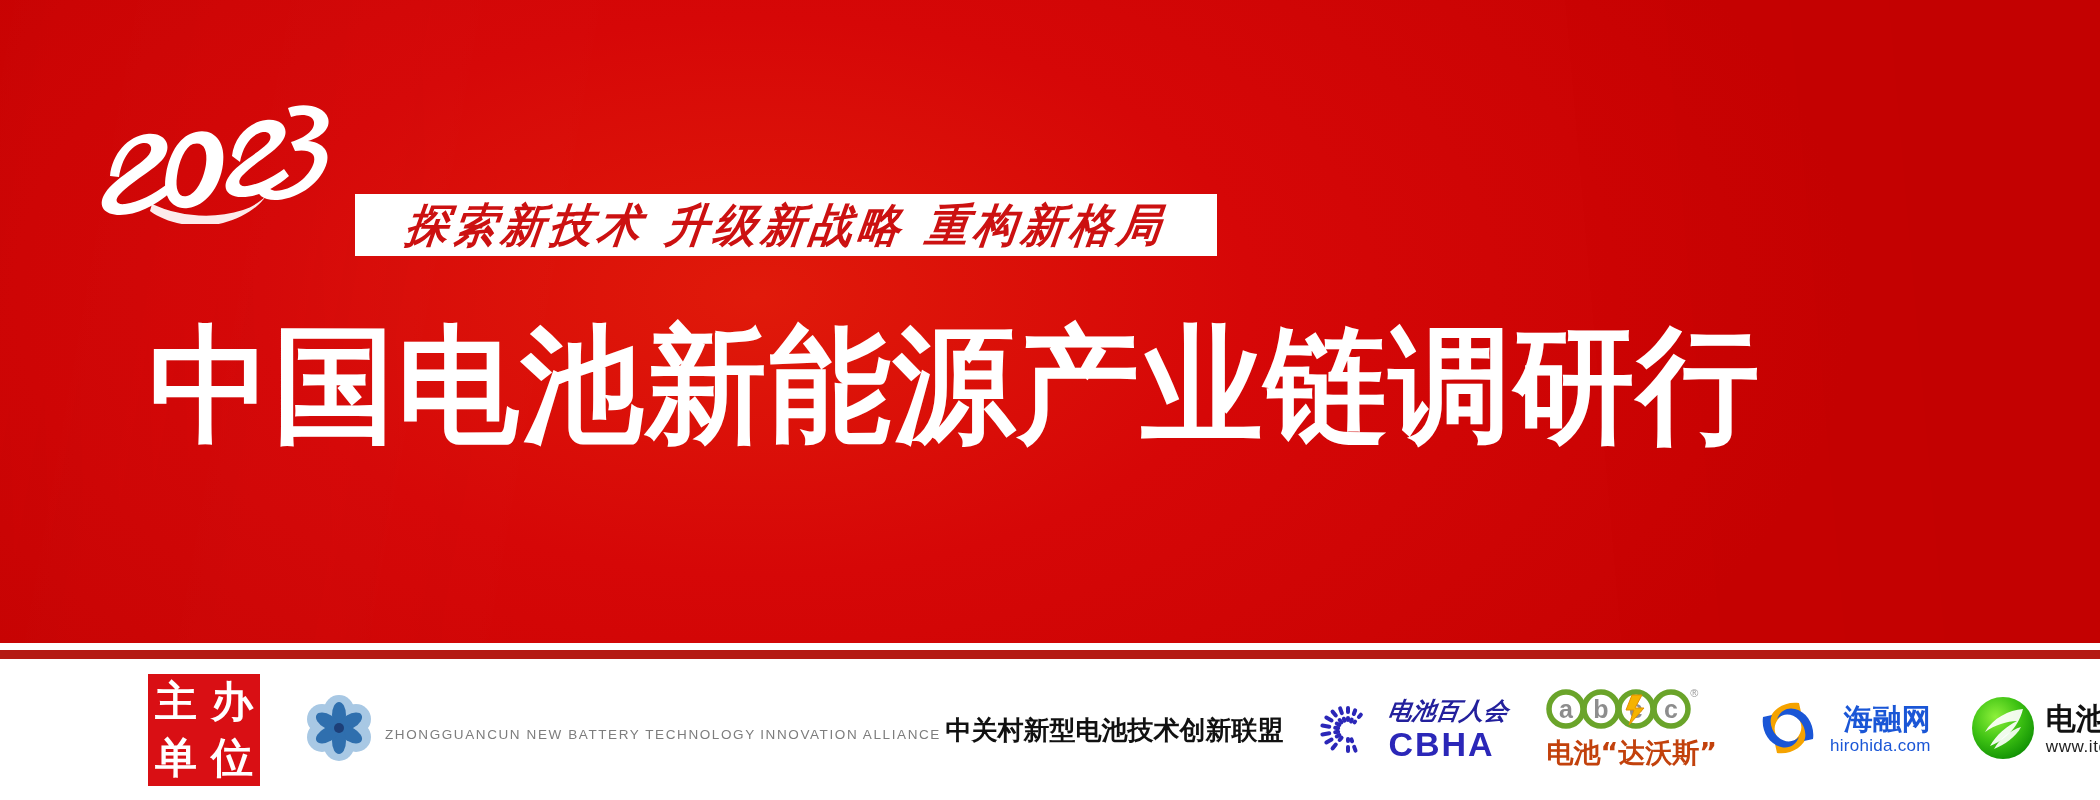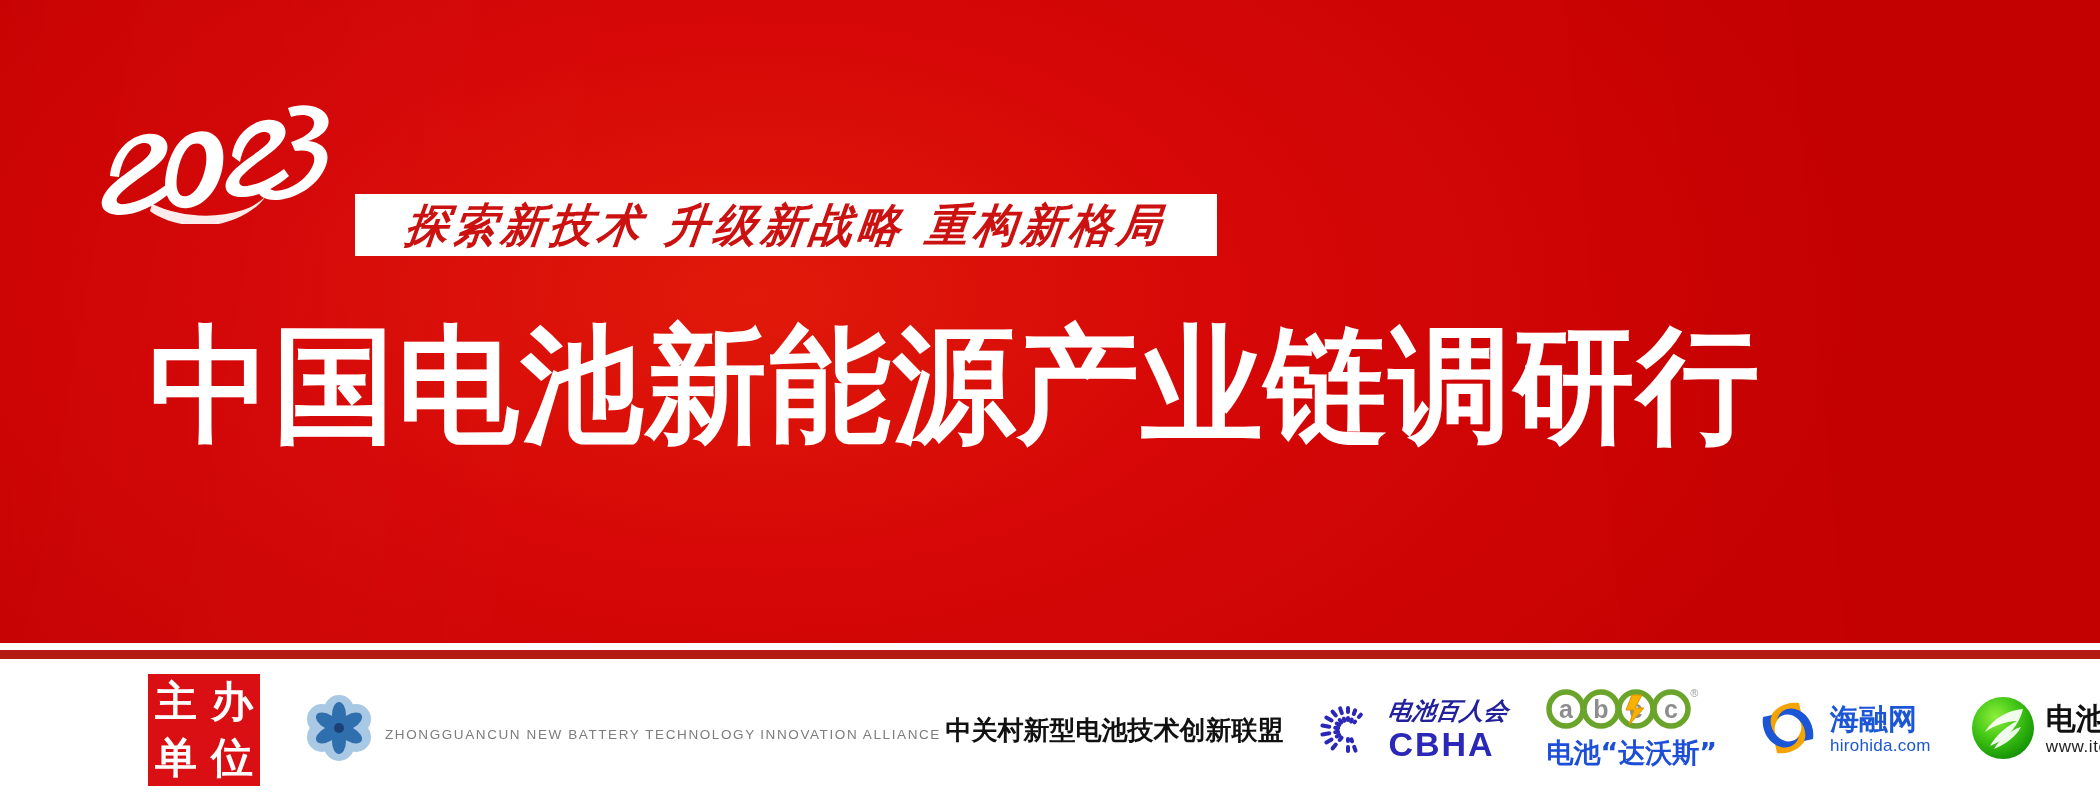--- a/index.html
+++ b/index.html
@@ -206,38 +206,39 @@
     display: block;
   }
 
   
   .l3 { margin-right: 38px; flex-direction: column; align-items: flex-start; }
   .l3 .regmark {
     color:#9a9a9a; font-size:11px; position:absolute; right:-2px; top:-2px;
   }
   .l3 .abecwrap { position: relative; }
   .l3 .cn {
-    color: #1d4ed8;
+    color: #c2410c;
     font-size: 27px;
     font-weight: 700;
     font-family: "DejaVu Sans", sans-serif;
     margin-top: 2px;
     white-space: nowrap;
     display:block;
   }
 
   
   .l4 { margin-right: 38px; }
   .l4 .cn {
     color: #1a56d6;
     font-size: 29px;
     font-weight: 700;
     font-family: "DejaVu Sans", sans-serif;
     white-space: nowrap;
     display: block;
+    text-align: right;
   }
   .l4 .url {
     color: #1a56d6;
     font-size: 17px;
     font-weight: 400;
     font-family: "Liberation Sans", sans-serif;
     letter-spacing: .3px;
     margin-top: 3px;
     display: block;
   }

